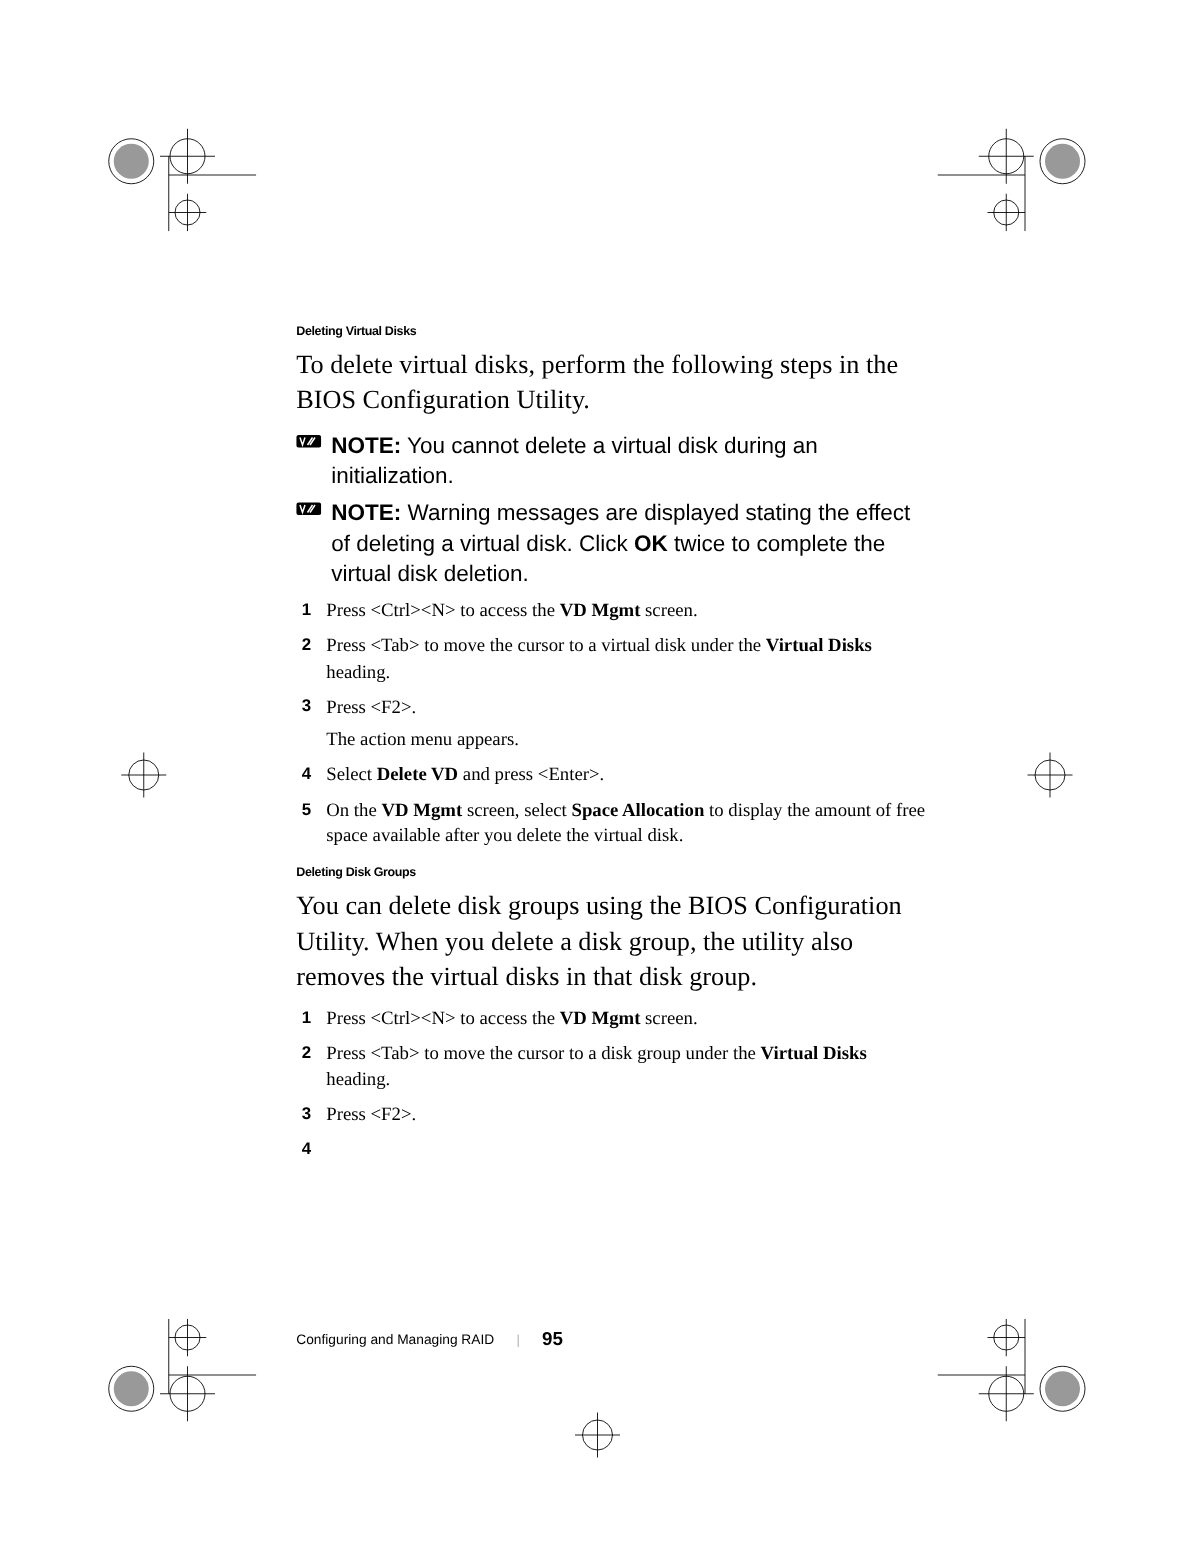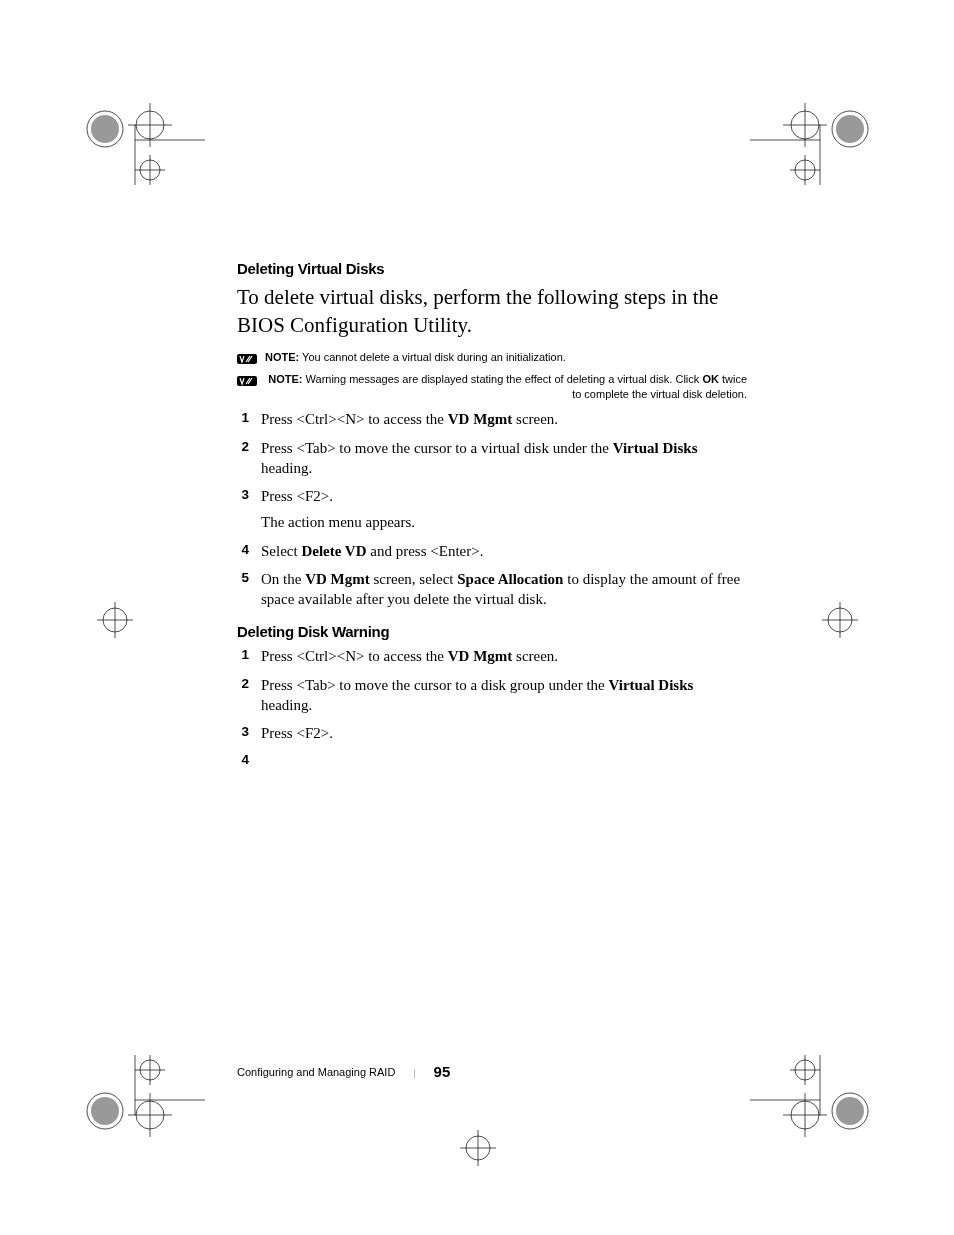--- a/index.html
+++ b/index.html
@@ -13,21 +13,21 @@
     }
     .content {
       position: absolute;
       left: 237px;
       top: 260px;
       width: 510px;
     }
     .section-heading {
       font-family: Arial, Helvetica, sans-serif;
       font-weight: bold;
-      font-size: 15px;
+      font-size: 10px;
       margin-bottom: 6px;
       letter-spacing: -0.3px;
     }
     .body-text {
       font-size: 21px;
       line-height: 1.35;
       margin-bottom: 10px;
     }
     .note-row {
       display: flex;
@@ -36,23 +36,22 @@
       gap: 8px;
     }
     .note-icon {
       flex-shrink: 0;
       width: 20px;
       height: 14px;
       margin-top: 2px;
     }
     .note-text {
       font-family: Arial, Helvetica, sans-serif;
-      font-size: 11px;
+      font-size: 18px;
       line-height: 1.35;
-      text-align: right;
     }
     .note-text .note-label {
       font-weight: bold;
     }
     .step-list {
       list-style: none;
       margin-bottom: 14px;
     }
     .step-item {
       display: flex;
@@ -266,21 +265,22 @@
       </div>
     </li>
     <li class="step-item">
       <span class="step-num">5</span>
       <div class="step-body">
         <p><span>On the </span><span class="bold">VD Mgmt</span><span> screen, select </span><span class="bold">Space Allocation</span><span> to display the amount of free space available after you delete the virtual disk.</span></p>
       </div>
     </li>
   </ol>
 
-  <div class="section-heading" style="margin-top:14px;">Deleting Disk Warning</div>
+  <div class="section-heading" style="margin-top:14px;">Deleting Disk Groups</div>
+  <div class="body-text">You can delete disk groups using the BIOS Configuration Utility. When you delete a disk group, the utility also removes the virtual disks in that disk group.</div>
 
   <ol class="step-list">
     <li class="step-item">
       <span class="step-num">1</span>
       <div class="step-body">
         <p><span>Press &lt;Ctrl&gt;&lt;N&gt; to access the </span><span class="bold">VD Mgmt</span><span> screen.</span></p>
       </div>
     </li>
     <li class="step-item">
       <span class="step-num">2</span>

